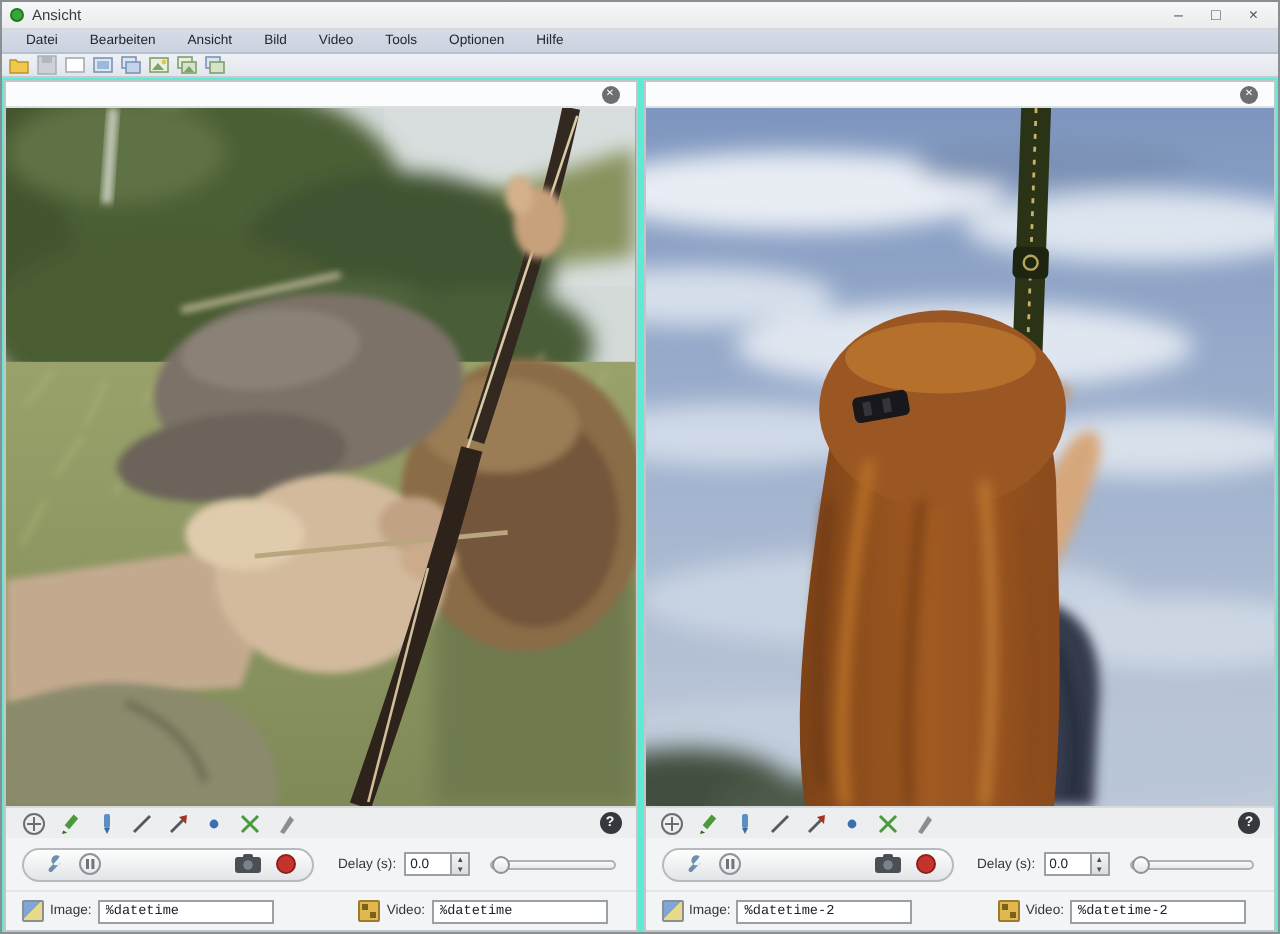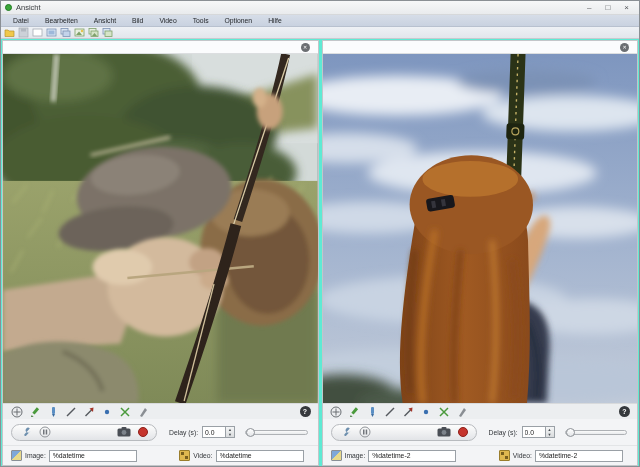--- a/index.html
+++ b/index.html
@@ -50,21 +50,21 @@
   .spin-btns span { font-size:4px; line-height:5px; color:#4a4e53; }
   .slider { position:relative; flex:1; height:9px; margin-left:10px; margin-right:2px; }
   .slider-track { position:absolute; left:0; right:0; top:2px; height:5px; border:1px solid #aeb1b5; border-radius:3px; background:linear-gradient(#fafafa,#e8eaec); }
   .slider-thumb { position:absolute; left:1px; top:0; width:9px; height:9px; border-radius:50%; border:1px solid #8d9196; background:linear-gradient(#ffffff,#e3e5e8); }
 
   
   .fields-row { height:20px; background:#f3f4f6; border-top:1px solid #e3e5e7; display:flex; align-items:center; padding:0 8px; gap:4px; flex:0 0 auto; }
   .field-group { display:flex; align-items:center; gap:3px; }
   .field-group.video-group { margin-left:auto; margin-right:6px; }
   .f-label { font-size:6.8px; color:#33363a; }
-  .f-input { width:88px; height:12px; border:1px solid #9aa0a6; font-size:6.8px; font-family:Liberation Sans, sans-serif; padding:0 3px; background:#fff; color:#222; }
+  .f-input { width:88px; height:12px; border:1px solid #9aa0a6; font-size:6.8px; font-family:Liberation Mono, monospace; padding:0 3px; background:#fff; color:#222; }
   .img-ico { width:11px; height:11px; border:1px solid #8a8f96; border-radius:1px; background:linear-gradient(135deg,#7ea7d8 0% 45%, #e8d98a 45% 100%); }
   .vid-ico { width:11px; height:11px; border:1px solid #9a7d2c; border-radius:1px; background:#e0b84f; position:relative; }
   .vid-ico:before { content:""; position:absolute; left:1px; top:1px; width:3px; height:3px; background:#7a5f1d; }
   .vid-ico:after { content:""; position:absolute; right:1px; bottom:1px; width:3px; height:3px; background:#7a5f1d; }
 </style>
 </head>
 <body>
 
 <div class="app">
 

